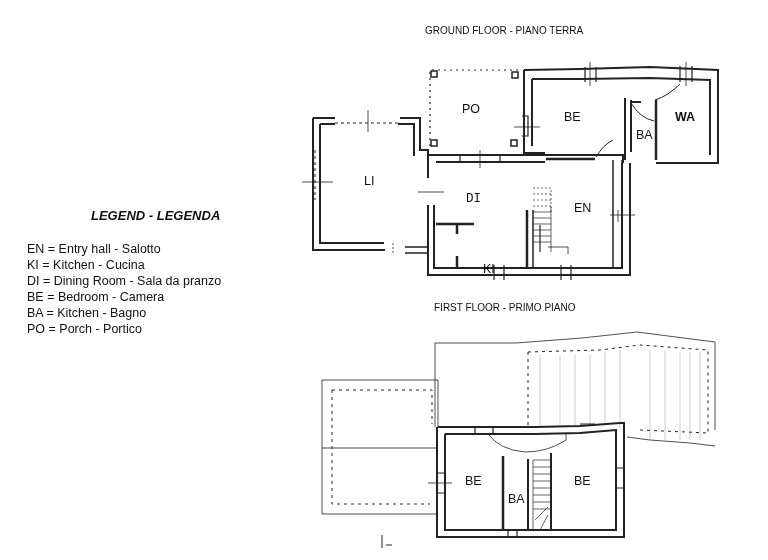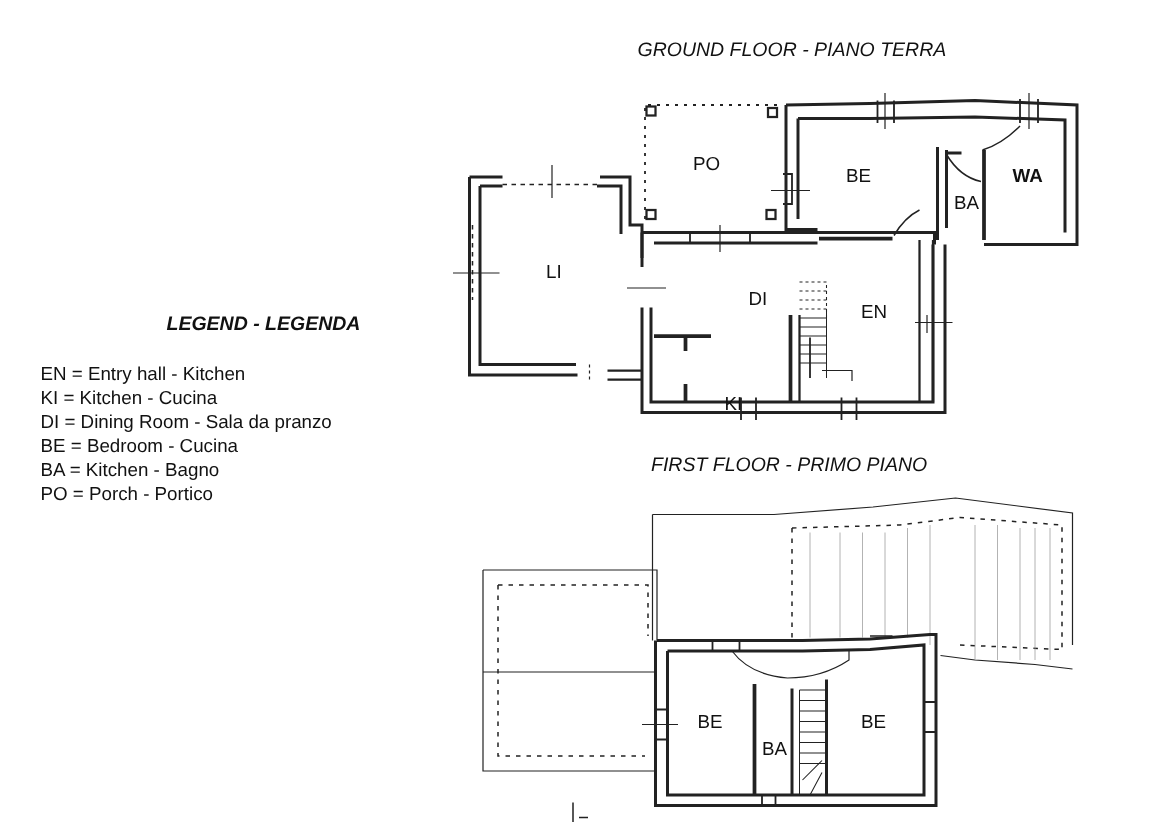--- a/index.html
+++ b/index.html
@@ -1,36 +1,36 @@
 <!DOCTYPE html>
 <html><head>
 <meta charset="utf-8">
 <style>
   html, body { margin: 0; padding: 0; background: #ffffff; }
   body { width: 768px; height: 560px; position: relative; overflow: hidden;
          font-family: "Liberation Sans", sans-serif; color: #111; }
   .legend { position: absolute; left: 27px; top: 208px; width: 260px; }
   .legend-title { position: absolute; left: 64px; top: 0; font-size: 13px; font-weight: bold;
-                  font-style: italic; white-space: nowrap; margin-left: 20px; }
+                  font-style: italic; white-space: nowrap; }
   .legend-list { position: absolute; left: 0; top: 33px; margin: 0; padding: 0; list-style: none; }
   .legend-list li { font-size: 12.5px; line-height: 16px; white-space: nowrap; }
-  .floor-title { position: absolute; font-size: 13px; white-space: nowrap; font-style: italic; }
+  .floor-title { position: absolute; font-size: 10px; white-space: nowrap; }
   svg.plan { position: absolute; left: 0; top: 0; }
   .room-label { position: absolute; font-size: 12.5px; white-space: nowrap; }
 </style>
 </head>
 <body>
 
 <div class="legend">
   <div class="legend-title">LEGEND - LEGENDA</div>
   <ul class="legend-list">
-    <li>EN = Entry hall - Kitchen</li>
+    <li>EN = Entry hall - Salotto</li>
     <li>KI = Kitchen - Cucina</li>
     <li>DI = Dining Room - Sala da pranzo</li>
-    <li>BE = Bedroom - Cucina</li>
+    <li>BE = Bedroom - Camera</li>
     <li>BA = Kitchen - Bagno</li>
     <li>PO = Porch - Portico</li>
   </ul>
 </div>
 
 <div class="floor-title" style="left:425px; top:25px;">GROUND FLOOR - PIANO TERRA</div>
 <div class="floor-title" style="left:434px; top:302px;">FIRST FLOOR - PRIMO PIANO</div>
 
 <svg class="plan" width="768" height="560" viewBox="0 0 768 560">
   <g fill="none" stroke="#222" stroke-width="2">
@@ -161,19 +161,19 @@
     <path d="M580 424 L595 424" stroke-width="1"></path>
     <path d="M382 535 L382 548 M386 545 L392 545" stroke-width="1"></path>
   </g>
 </svg>
 
 <div class="room-label" style="left:462px; top:102px;">PO</div>
 <div class="room-label" style="left:564px; top:110px;">BE</div>
 <div class="room-label" style="left:636px; top:128px;">BA</div>
 <div class="room-label" style="left:675px; top:110px;font-weight:bold;">WA</div>
 <div class="room-label" style="left:364px; top:174px;">LI</div>
-<div class="room-label" style="left:499px; top:192px;">DI</div>
+<div class="room-label" style="left:466px; top:192px;font-family:Liberation Mono, monospace;">DI</div>
 <div class="room-label" style="left:574px; top:201px;">EN</div>
 <div class="room-label" style="left:483px; top:235px;margin-top:27px;">KI</div>
 
 <div class="room-label" style="left:465px; top:474px;">BE</div>
 <div class="room-label" style="left:508px; top:492px;">BA</div>
 <div class="room-label" style="left:574px; top:474px;">BE</div>
 
 </body></html>

